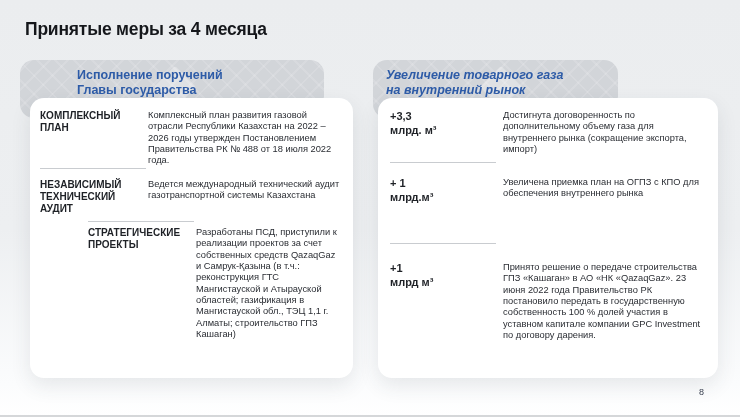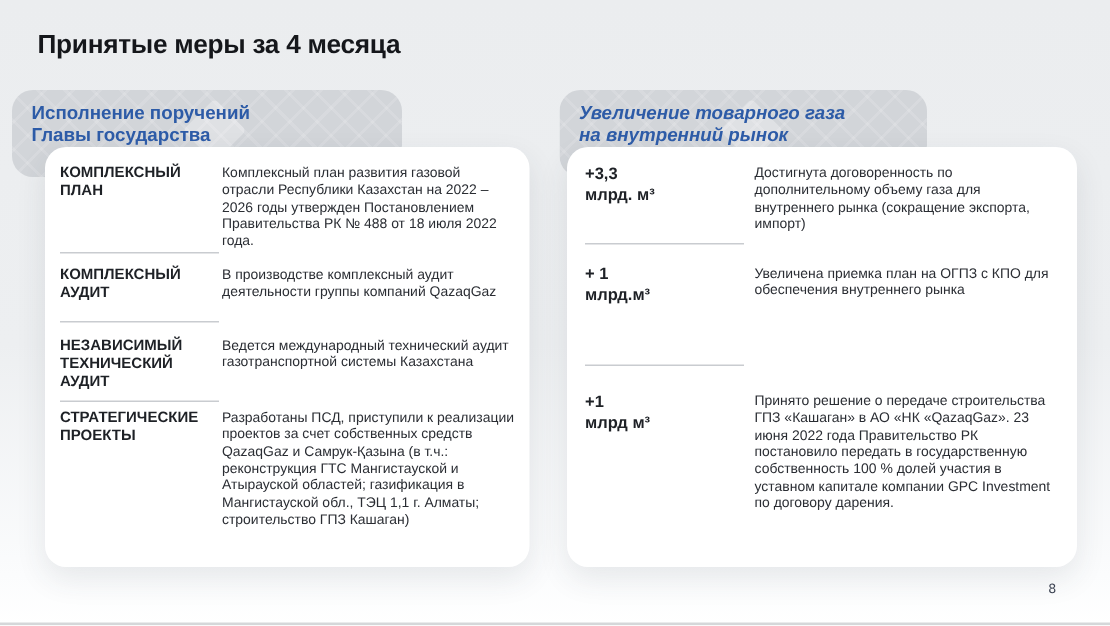--- a/index.html
+++ b/index.html
@@ -19,21 +19,21 @@
     background-color:#d2d5d9;
     background-image:
       repeating-linear-gradient(45deg, rgba(255,255,255,.13) 0 2px, transparent 2px 13px),
       repeating-linear-gradient(-45deg, rgba(255,255,255,.13) 0 2px, transparent 2px 13px);
     overflow:hidden;
   }
   .banner::after{
     content:"";position:absolute;top:12px;left:46%;width:30px;height:30px;
     transform:rotate(45deg);background:rgba(255,255,255,.30);border-radius:3px;
   }
-  .banner-left{left:8px;width:260px;}
+  .banner-left{left:20px;width:260px;padding-left:44px;}
   .banner-right{left:373px;width:245px;font-style:italic;}
   .banner-text{
     position:relative;z-index:2;padding:8px 10px 0 13px;
     font-size:12.5px;font-weight:bold;line-height:1.22;color:#2d5ba7;
     white-space:pre-line;
   }
   
   .card{
     position:absolute;top:98px;height:280px;border-radius:14px;background:#ffffff;
     box-shadow:0 8px 20px rgba(45,55,70,.10);box-sizing:border-box;
@@ -49,21 +49,21 @@
   .row-label{
     font-size:10px;font-weight:bold;color:#1e2126;line-height:1.18;
     text-transform:uppercase;letter-spacing:0;
   }
   .row-value{font-size:11px;font-weight:bold;color:#1e2126;line-height:1.25;}
   .row-text{font-size:9.3px;color:#2a2d33;line-height:1.22;}
   
   .card-left .row-1{min-height:58px;}
   .card-left .row-2{padding-top:10px;min-height:46px;}
   .card-left .row-3{padding-top:11px;min-height:53px;}
-  .card-left .row-4{padding-top:6px;}
+  .card-left .row-4{padding-top:6px;margin-left:48px;}
   
   .card-right .row-1{min-height:52px;}
   .card-right .row-2{padding-top:15px;min-height:81px;}
   .card-right .row-3{padding-top:19px;}
   .page-number{
     position:absolute;left:699px;top:387px;font-size:9px;color:#3a4150;
   }
 </style>
 </head>
 <body>
@@ -79,24 +79,20 @@
 
   <div class="banner banner-right">
     <div class="banner-text">Увеличение товарного газа
 на внутренний рынок</div>
   </div>
 
   <div class="card card-left">
     <div class="row row-1">
       <div class="row-label">КОМПЛЕКСНЫЙ ПЛАН</div>
       <div class="row-text">Комплексный план развития газовой отрасли Республики Казахстан на 2022 – 2026 годы утвержден Постановлением Правительства РК № 488 от 18 июля 2022 года.</div>
-    </div>
-    <div class="row row-2 sep">
-      <div class="row-label">КОМПЛЕКСНЫЙ АУДИТ</div>
-      <div class="row-text">В производстве комплексный аудит деятельности группы компаний QazaqGaz</div>
     </div>
     <div class="row row-3 sep">
       <div class="row-label">НЕЗАВИСИМЫЙ ТЕХНИЧЕСКИЙ АУДИТ</div>
       <div class="row-text">Ведется международный технический аудит газотранспортной системы Казахстана</div>
     </div>
     <div class="row row-4 sep">
       <div class="row-label">СТРАТЕГИЧЕСКИЕ ПРОЕКТЫ</div>
       <div class="row-text">Разработаны ПСД, приступили к реализации проектов за счет собственных средств QazaqGaz и Самрук-Қазына (в т.ч.: реконструкция ГТС Мангистауской и Атырауской областей; газификация в Мангистауской обл., ТЭЦ 1,1 г. Алматы; строительство ГПЗ Кашаган)</div>
     </div>
   </div>

